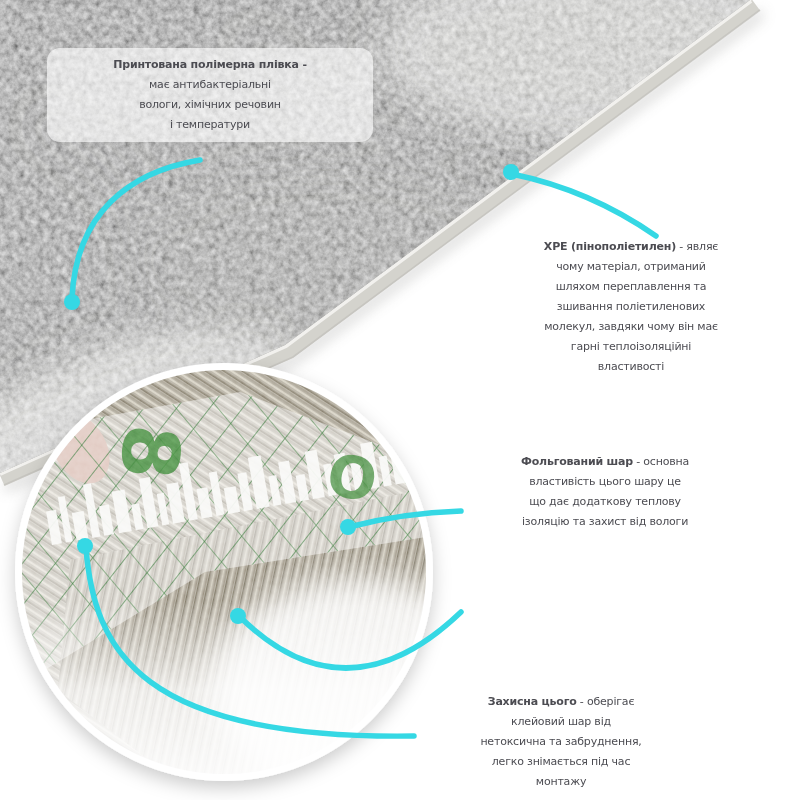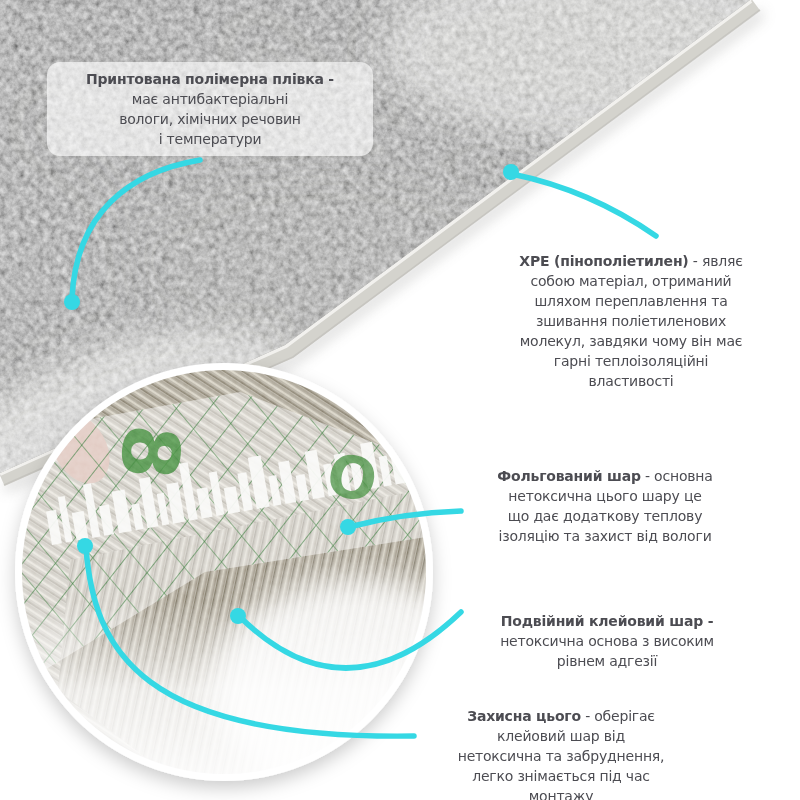--- a/index.html
+++ b/index.html
@@ -14,21 +14,21 @@
   html,body{margin:0;padding:0;}
   body{
     width:800px;height:800px;overflow:hidden;background:#ffffff;
     font-family:"DejaVu Sans","Liberation Sans",sans-serif;
     position:relative;
   }
   #stage{position:absolute;left:0;top:0;width:800px;height:800px;}
   svg{position:absolute;left:0;top:0;}
   .callout{
     position:absolute;text-align:center;color:var(--text_dark);
-    font-size:14px;line-height:20px;letter-spacing:-0.2px;z-index:5;margin-top:14px;
+    font-size:11px;line-height:20px;letter-spacing:-0.2px;z-index:5;
   }
   .callout .cl-line{white-space:nowrap;}
   .callout .b{font-weight:bold;}
   #c1{
     left:47px;top:48px;width:326px;box-sizing:border-box;padding:7px 4px;
     background:rgba(255,255,255,0.62);border-radius:13px;
     box-shadow:0 1px 4px rgba(0,0,0,0.06);
   }
   #c2{left:468px;top:237px;width:326px;}
   #c3{left:442px;top:452px;width:326px;}
@@ -170,37 +170,32 @@
 </svg>
 
 <div id="c1" class="callout">
       <div class="cl-line"><span class="b">Принтована полімерна плівка -</span></div>
       <div class="cl-line"><span>має антибактеріальні</span></div>
       <div class="cl-line"><span>вологи, хімічних речовин</span></div>
       <div class="cl-line"><span>і температури</span></div>
     </div>
 <div id="c2" class="callout">
       <div class="cl-line"><span class="b">ХРЕ (пінополіетилен)</span><span> - являє</span></div>
-      <div class="cl-line"><span>собою матеріал, отриманий</span></div>
+      <div class="cl-line"><span>чому матеріал, отриманий</span></div>
       <div class="cl-line"><span>шляхом переплавлення та</span></div>
       <div class="cl-line"><span>зшивання поліетиленових</span></div>
       <div class="cl-line"><span>молекул, завдяки чому він має</span></div>
       <div class="cl-line"><span>гарні теплоізоляційні</span></div>
       <div class="cl-line"><span>властивості</span></div>
     </div>
 <div id="c3" class="callout">
       <div class="cl-line"><span class="b">Фольгований шар</span><span> - основна</span></div>
-      <div class="cl-line"><span>нетоксична цього шару це</span></div>
+      <div class="cl-line"><span>властивість цього шару це</span></div>
       <div class="cl-line"><span>що дає додаткову теплову</span></div>
       <div class="cl-line"><span>ізоляцію та захист від вологи</span></div>
-    </div>
-<div id="c4" class="callout">
-      <div class="cl-line"><span class="b">Подвійний клейовий шар -</span></div>
-      <div class="cl-line"><span>нетоксична основа з високим</span></div>
-      <div class="cl-line"><span>рівнем адгезії</span></div>
     </div>
 <div id="c5" class="callout">
       <div class="cl-line"><span class="b">Захисна цього</span><span> - оберігає</span></div>
       <div class="cl-line"><span>клейовий шар від</span></div>
       <div class="cl-line"><span>нетоксична та забруднення,</span></div>
       <div class="cl-line"><span>легко знімається під час</span></div>
       <div class="cl-line"><span>монтажу</span></div>
     </div>
 
 </div>

